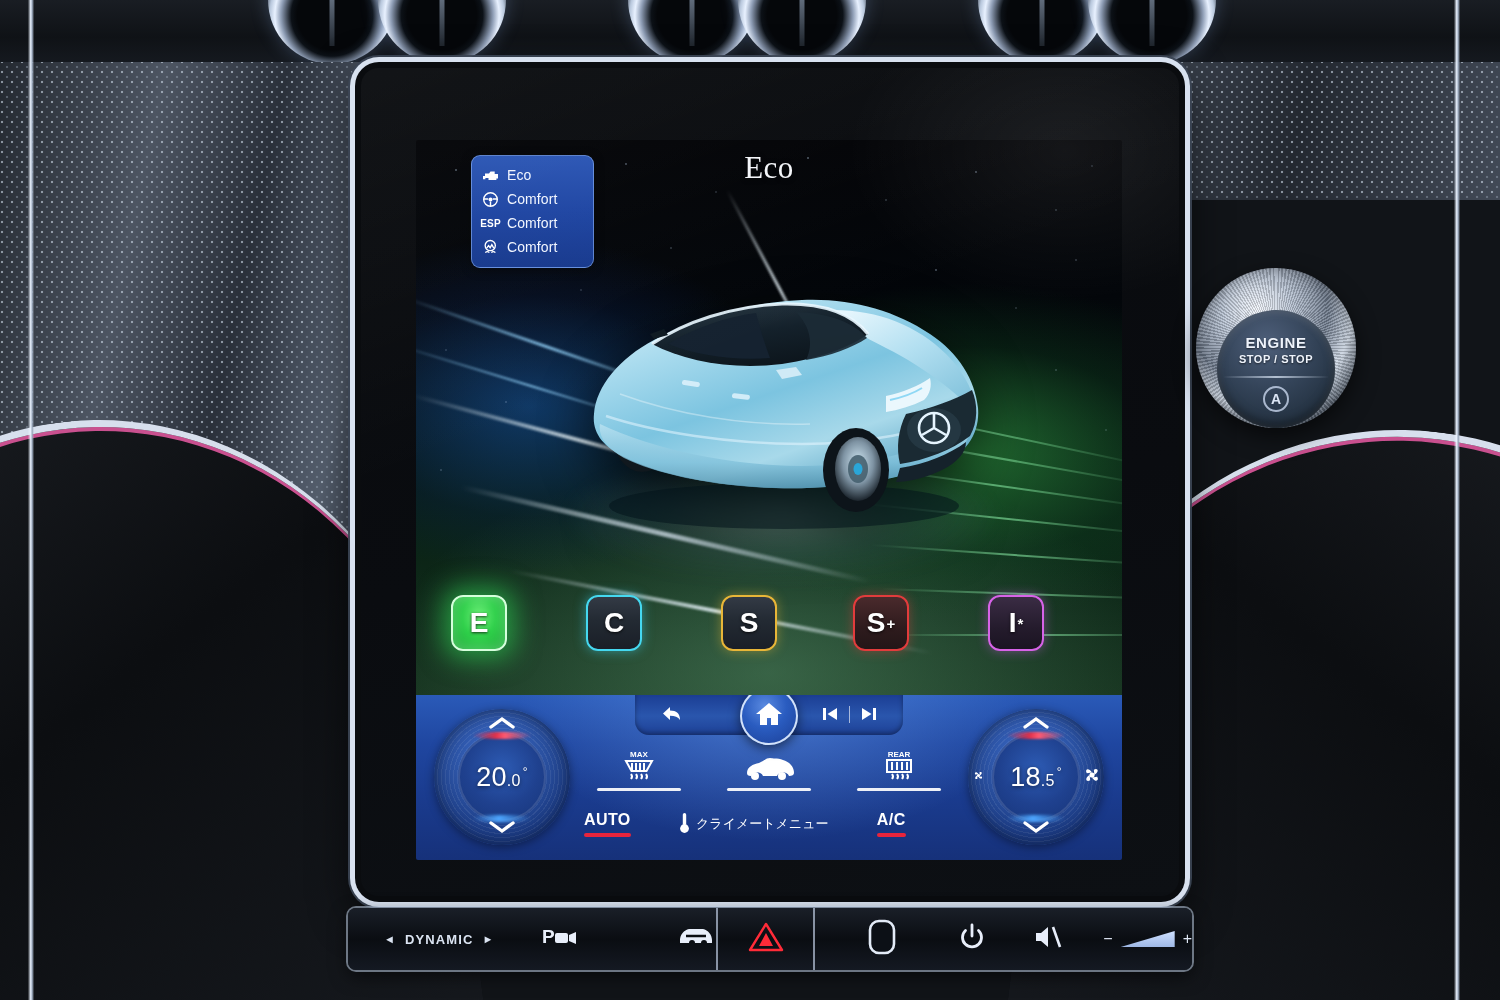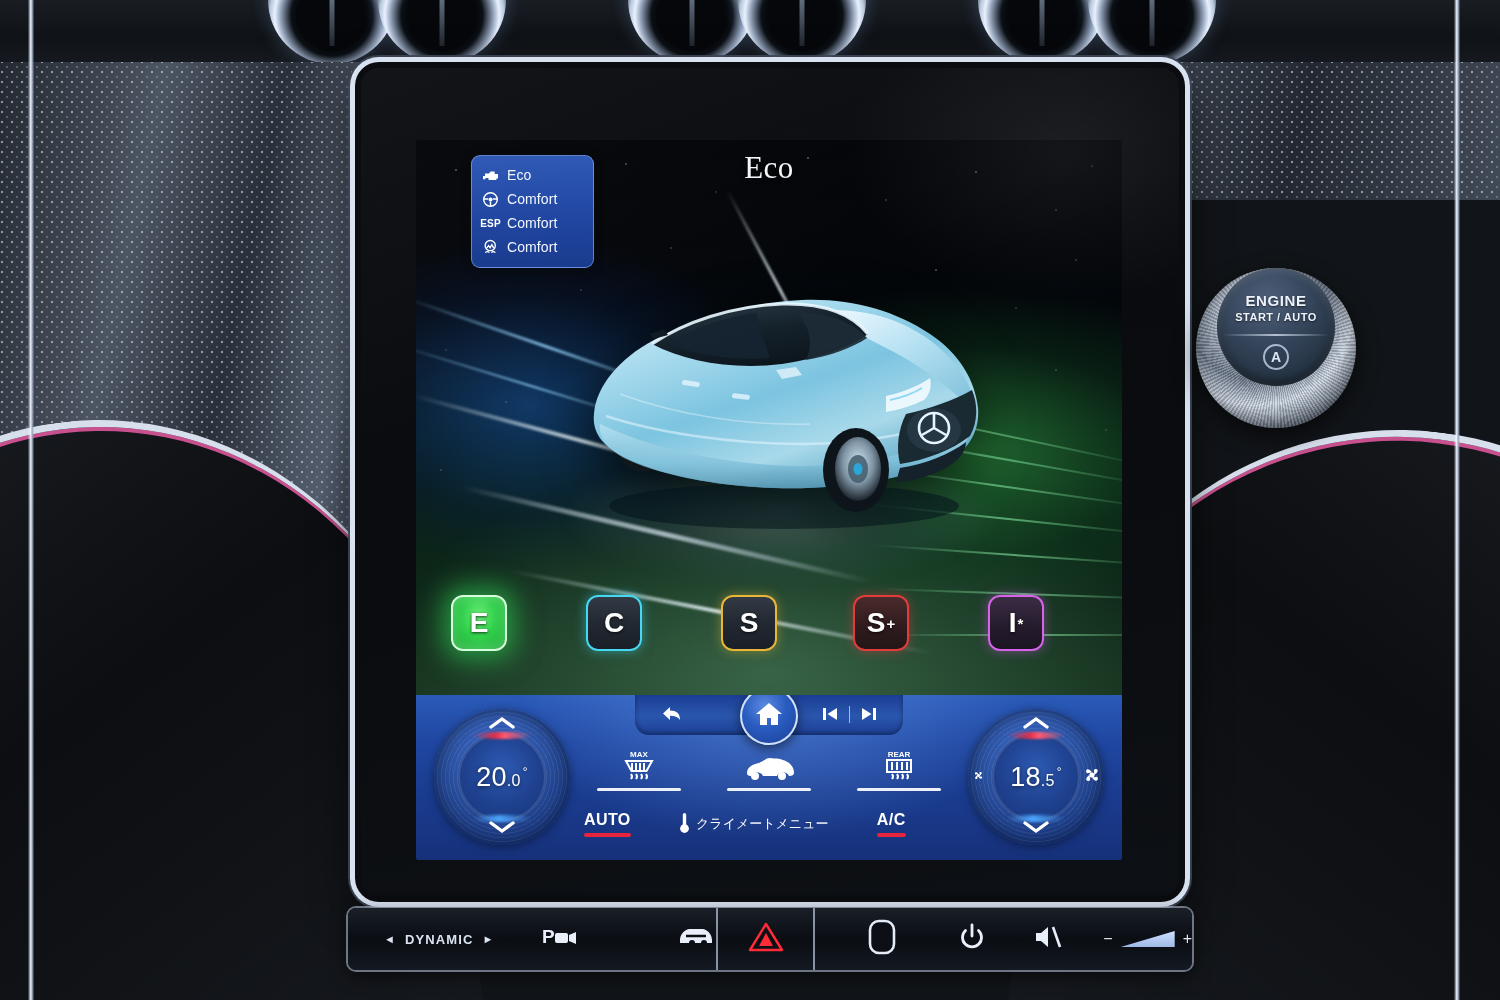--- a/index.html
+++ b/index.html
@@ -347,21 +347,21 @@
   }
 
   
   #engine-btn {
     position: absolute; left: 1196px; top: 268px; width: 160px; height: 160px;
     border-radius: 50%;
     background:
       repeating-conic-gradient(from 0deg, rgba(255,255,255,.13) 0deg 1.3deg, rgba(0,0,0,.18) 1.3deg 2.6deg),
       radial-gradient(circle at 38% 26%, #f2f6fc 0%, #b9c4d4 22%, #6e7a8c 46%, #cfd9e6 62%, #55606f 80%, #8e99a9 100%);
     box-shadow: 0 8px 22px rgba(0,0,0,.6), inset 0 0 18px rgba(0,0,0,.35);
-    display: flex; align-items: flex-start; justify-content: center;
+    display: flex; align-items: flex-end; justify-content: center;
   }
   #engine-face {
     width: 118px; height: 118px; border-radius: 50%;
     background: radial-gradient(circle at 42% 28%, #4e5f7a 0%, #344459 42%, #22303f 78%, #1a2533 100%);
     box-shadow: inset 0 2px 8px rgba(255,255,255,.18), inset 0 -4px 10px rgba(0,0,0,.5);
     display: flex; flex-direction: column; align-items: center;
     padding-top: 24px;
     position: relative;
     overflow: hidden;
   }
@@ -862,19 +862,19 @@
         <span>−</span>
         <span class="vol-wedge"></span>
         <span>+</span>
       </div>
     </div>
   </div>
 
   <div id="engine-btn">
     <div id="engine-face">
       <div class="line">ENGINE</div>
-      <div class="line line2">START / AUTO</div>
+      <div class="line line2">STOP / STOP</div>
       <div class="split"></div>
       <div id="auto-a">A</div>
     </div>
   </div>
 
 </div>
 
 </body></html>

